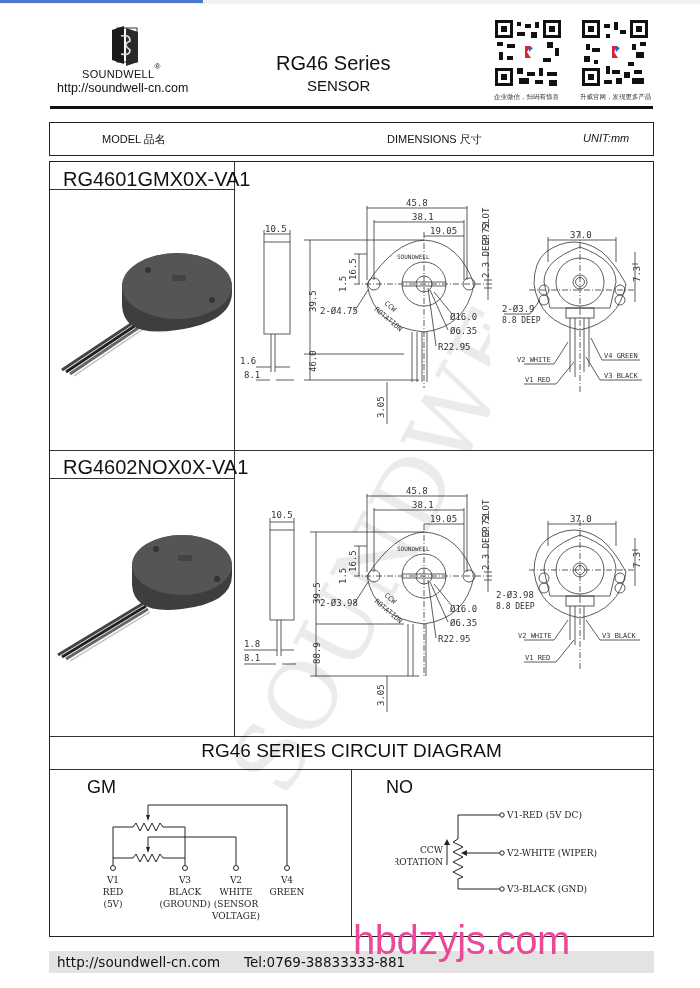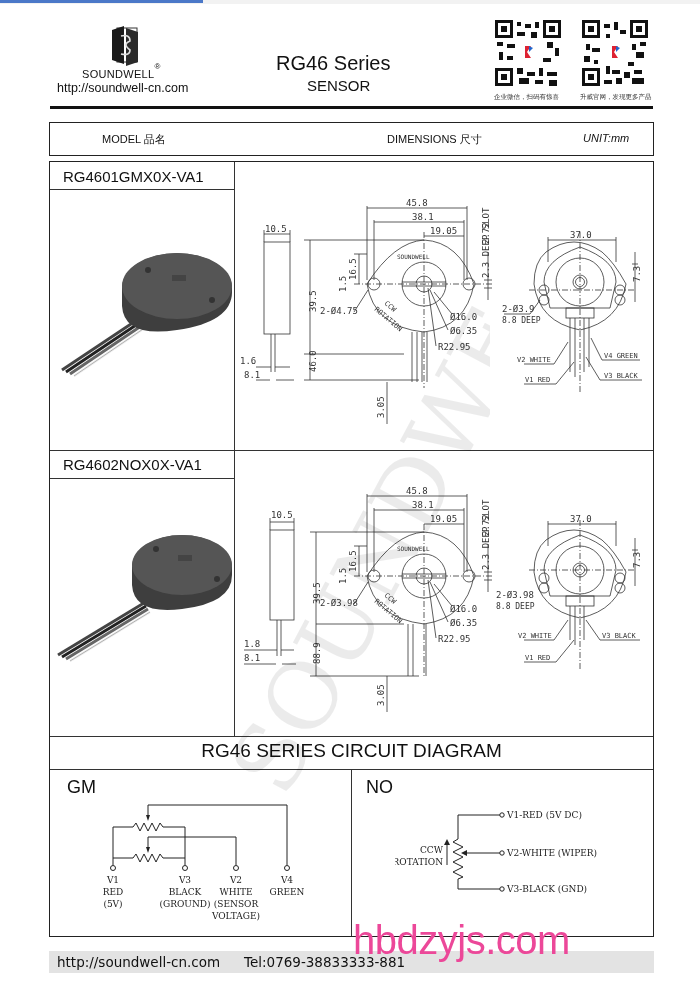--- a/index.html
+++ b/index.html
@@ -19,23 +19,23 @@
   .qr .code { width: 66px; height: 66px; }
   .qr-cap { position: absolute; top: 93px; font-size: 6.5px; color: #333; white-space: nowrap; }
   .header-rule { position: absolute; left: 50px; top: 106px; width: 603px; height: 3px; background: #111; }
 
   
   .hdr-box { position: absolute; left: 49px; top: 122px; width: 605px; height: 34px; border: 1.5px solid #222; }
   .hdr-box span { position: absolute; top: 9px; font-size: 11px; }
   .main-box { position: absolute; left: 49px; top: 161px; width: 605px; height: 776px; border: 1.5px solid #222; }
   .hline { position: absolute; height: 1px; background: #333; }
   .vline { position: absolute; width: 1px; background: #333; }
-  .model-label { position: absolute; font-size: 15px; }
+  .model-label { position: absolute; font-size: 20px; }
   .section-title { position: absolute; font-size: 19px; left: 0; width: 603px; text-align: center; }
-  .circuit-label { position: absolute; font-size: 18px; }
+  .circuit-label { position: absolute; font-size: 18px; margin-left: 20px; }
 
   svg text { font-family: "DejaVu Serif", serif; }
   .dim text { font-family: "DejaVu Sans Mono", monospace; fill: #333; }
 
   .watermark { position: absolute; left: 230px; top: 300px; width: 260px; height: 520px; pointer-events: none; }
 
   .footer { position: absolute; left: 49px; top: 951px; width: 605px; height: 22px; background: #e3e3e3; }
   .footer span { position: absolute; top: 3px; font-family: "DejaVu Sans", sans-serif; font-size: 13.5px; color: #111; white-space: nowrap; }
   .overlay-text { position: absolute; left: 353px; top: 918px; font-family: "Liberation Sans", sans-serif; font-size: 40px; color: #ec4899; white-space: nowrap; letter-spacing: -0.5px; }
 </style>

